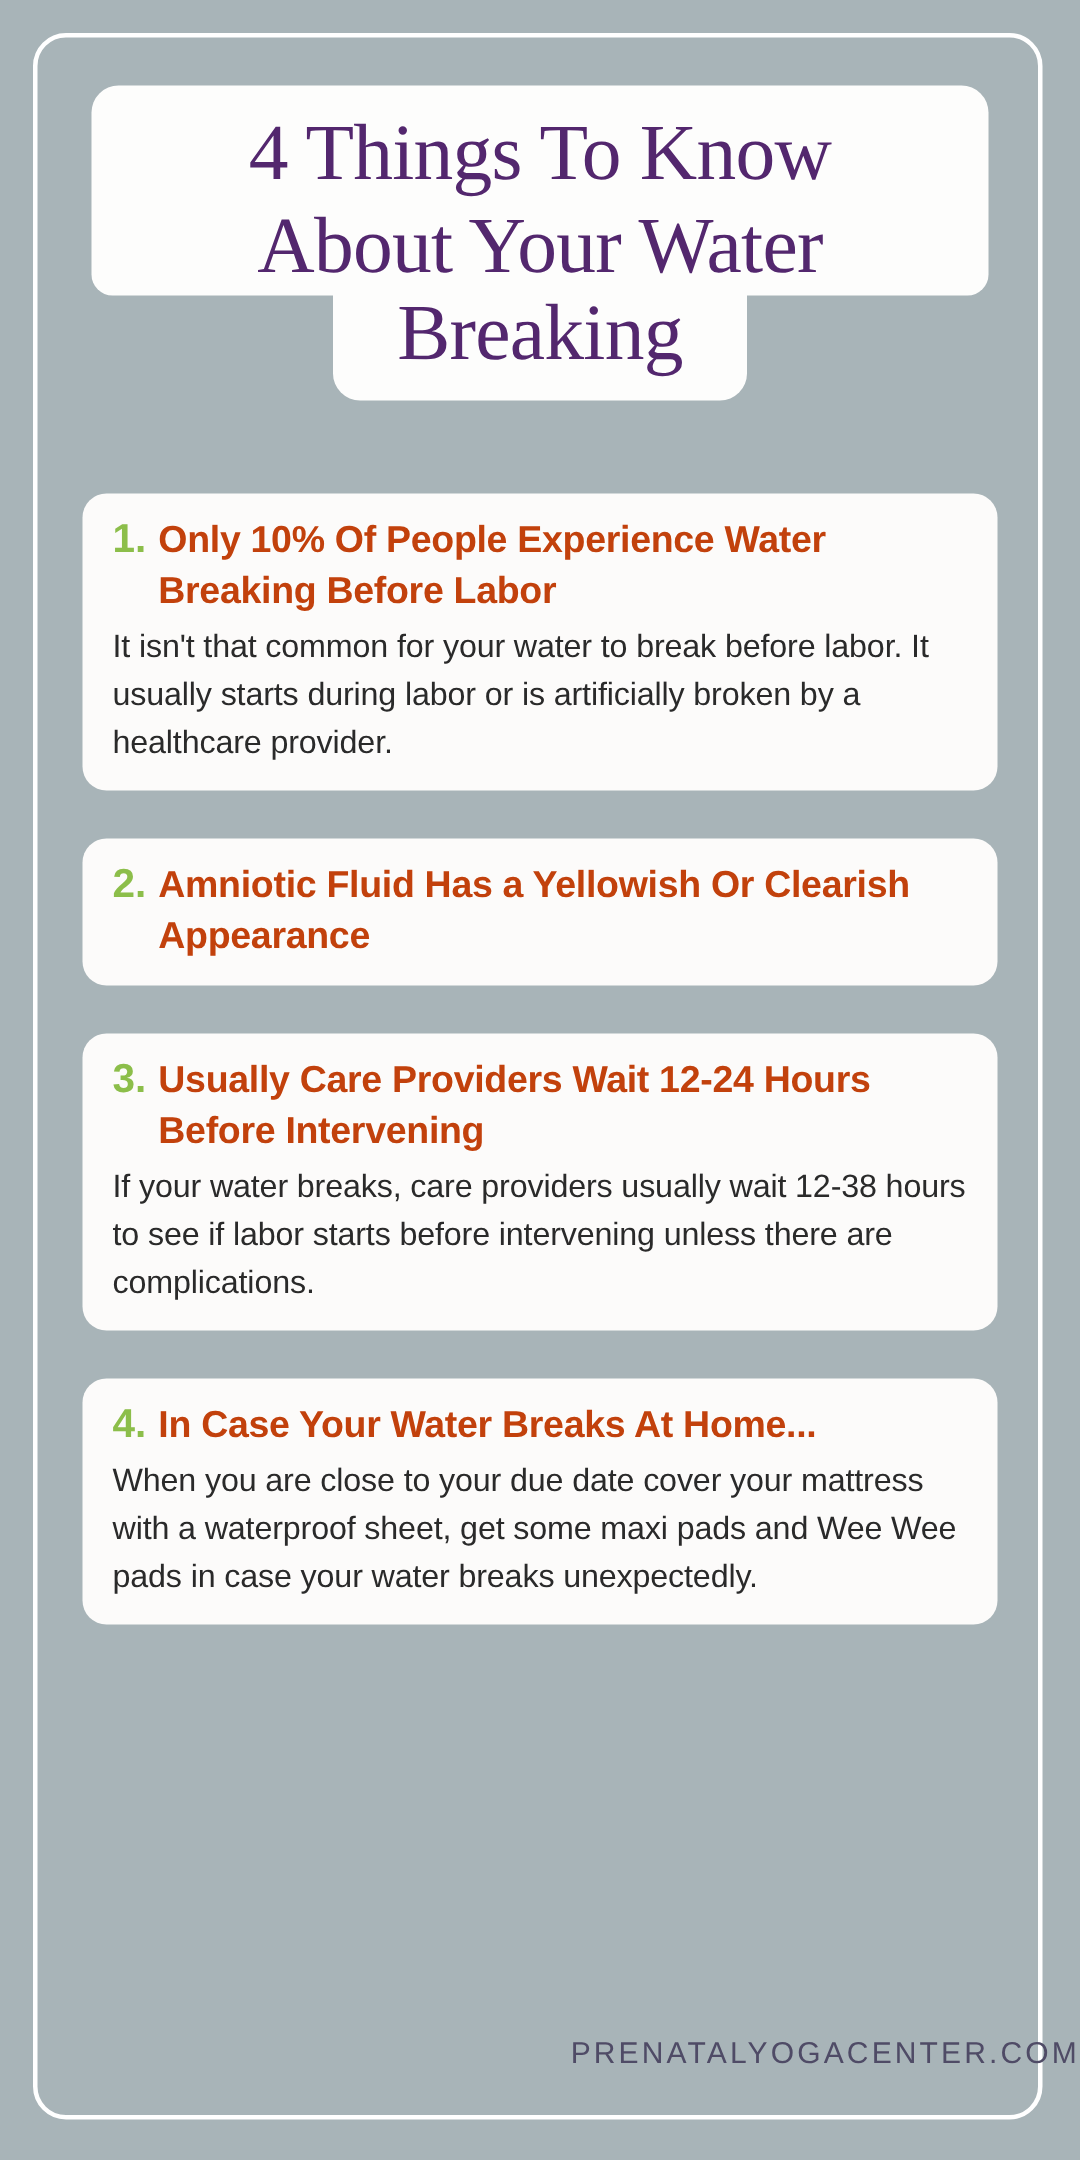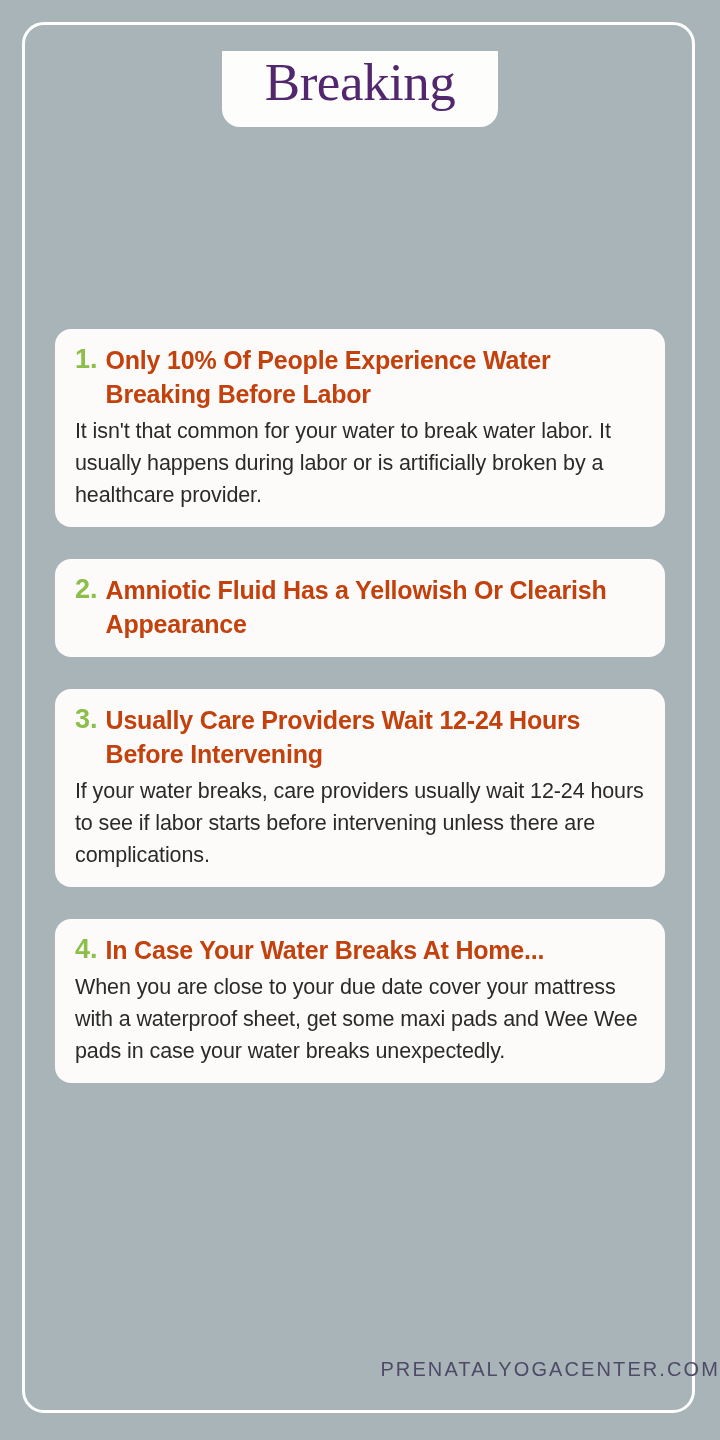--- a/index.html
+++ b/index.html
@@ -131,48 +131,52 @@
   }
 </style>
 </head>
 <body>
 
 <div class="page">
 
   <div class="frame"></div>
 
   <div class="title-block">
+    <div class="title-bar-top">
+      <div class="title-line">4 Things To Know</div>
+      <div class="title-line">About Your Water</div>
+    </div>
     <div class="title-bar-bottom">
       <div class="title-line">Breaking</div>
     </div>
   </div>
 
   <div class="cards">
 
     <div class="card">
       <div class="card-head">
         <div class="card-num">1.</div>
         <div class="card-title">Only 10% Of People Experience Water Breaking Before Labor</div>
       </div>
-      <div class="card-body">It isn't that common for your water to break water labor. It usually happens during labor or is artificially broken by a healthcare provider.</div>
+      <div class="card-body">It isn't that common for your water to break before labor. It usually starts during labor or is artificially broken by a healthcare provider.</div>
     </div>
 
     <div class="card">
       <div class="card-head">
         <div class="card-num">2.</div>
         <div class="card-title">Amniotic Fluid Has a Yellowish Or Clearish Appearance</div>
       </div>
     </div>
 
     <div class="card">
       <div class="card-head">
         <div class="card-num">3.</div>
         <div class="card-title">Usually Care Providers Wait 12-24 Hours Before Intervening</div>
       </div>
-      <div class="card-body">If your water breaks, care providers usually wait 12-24 hours to see if labor starts before intervening unless there are complications.</div>
+      <div class="card-body">If your water breaks, care providers usually wait 12-38 hours to see if labor starts before intervening unless there are complications.</div>
     </div>
 
     <div class="card">
       <div class="card-head">
         <div class="card-num">4.</div>
         <div class="card-title">In Case Your Water Breaks At Home...</div>
       </div>
       <div class="card-body">When you are close to your due date cover your mattress with a waterproof sheet, get some maxi pads and Wee Wee pads in case your water breaks unexpectedly.</div>
     </div>
 

